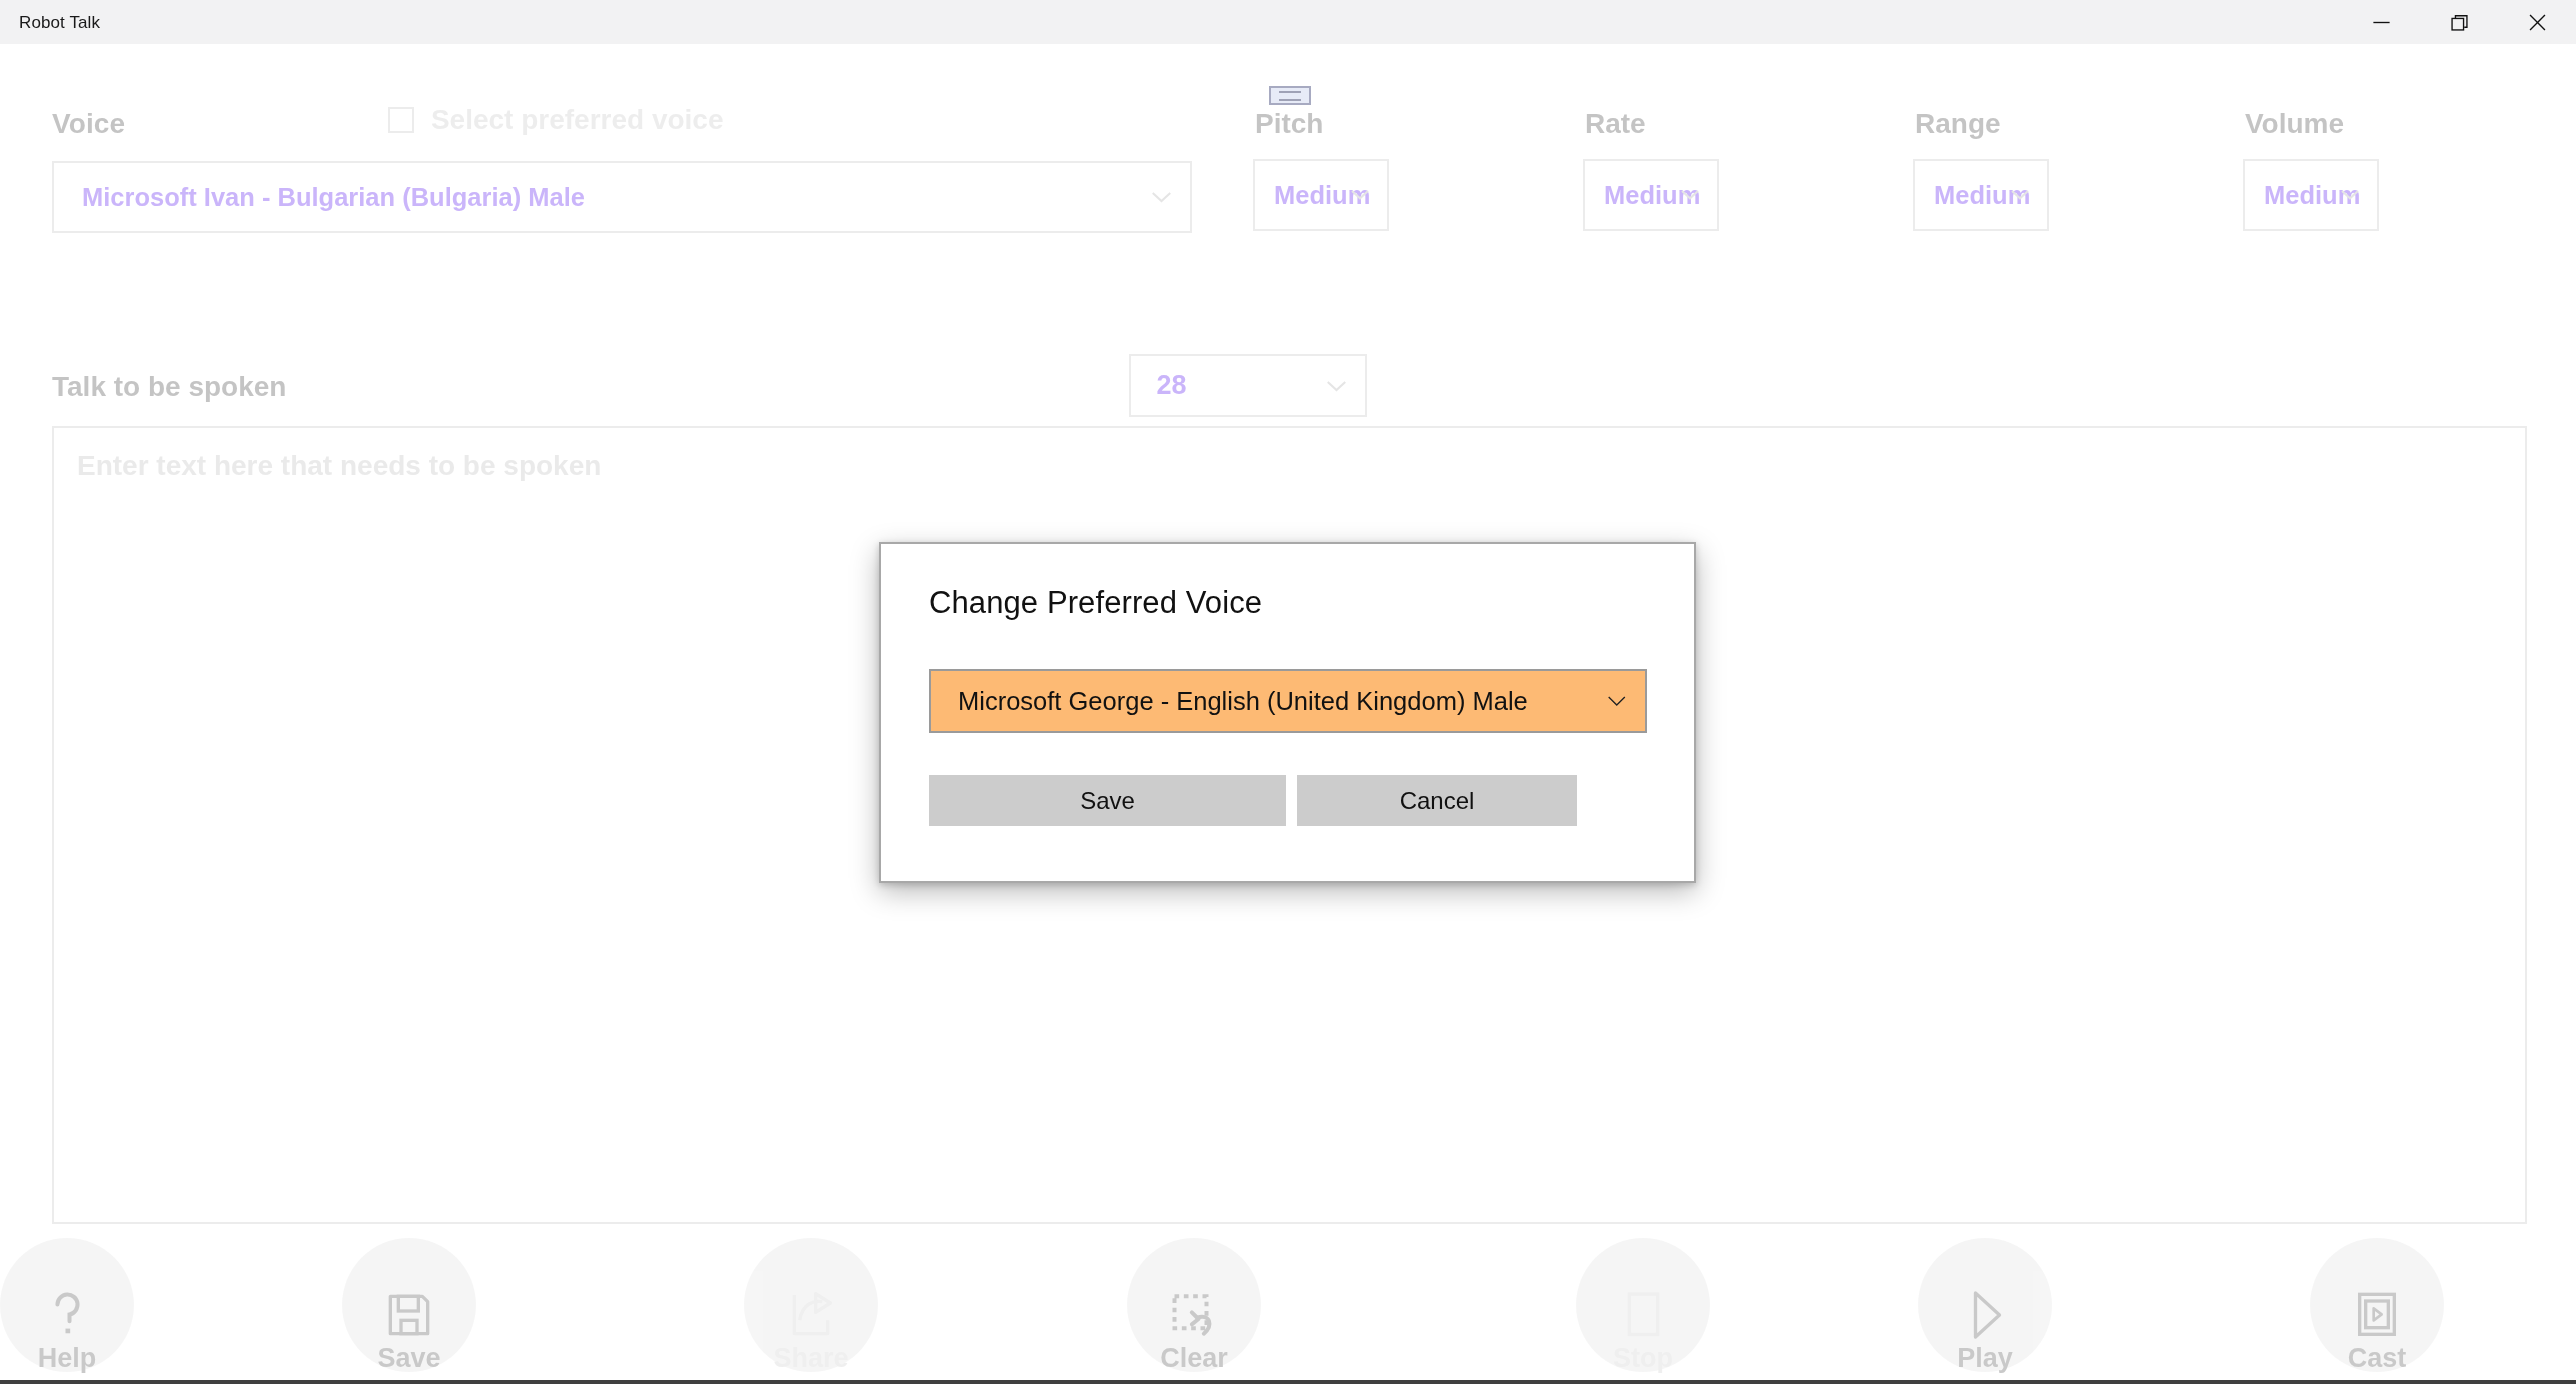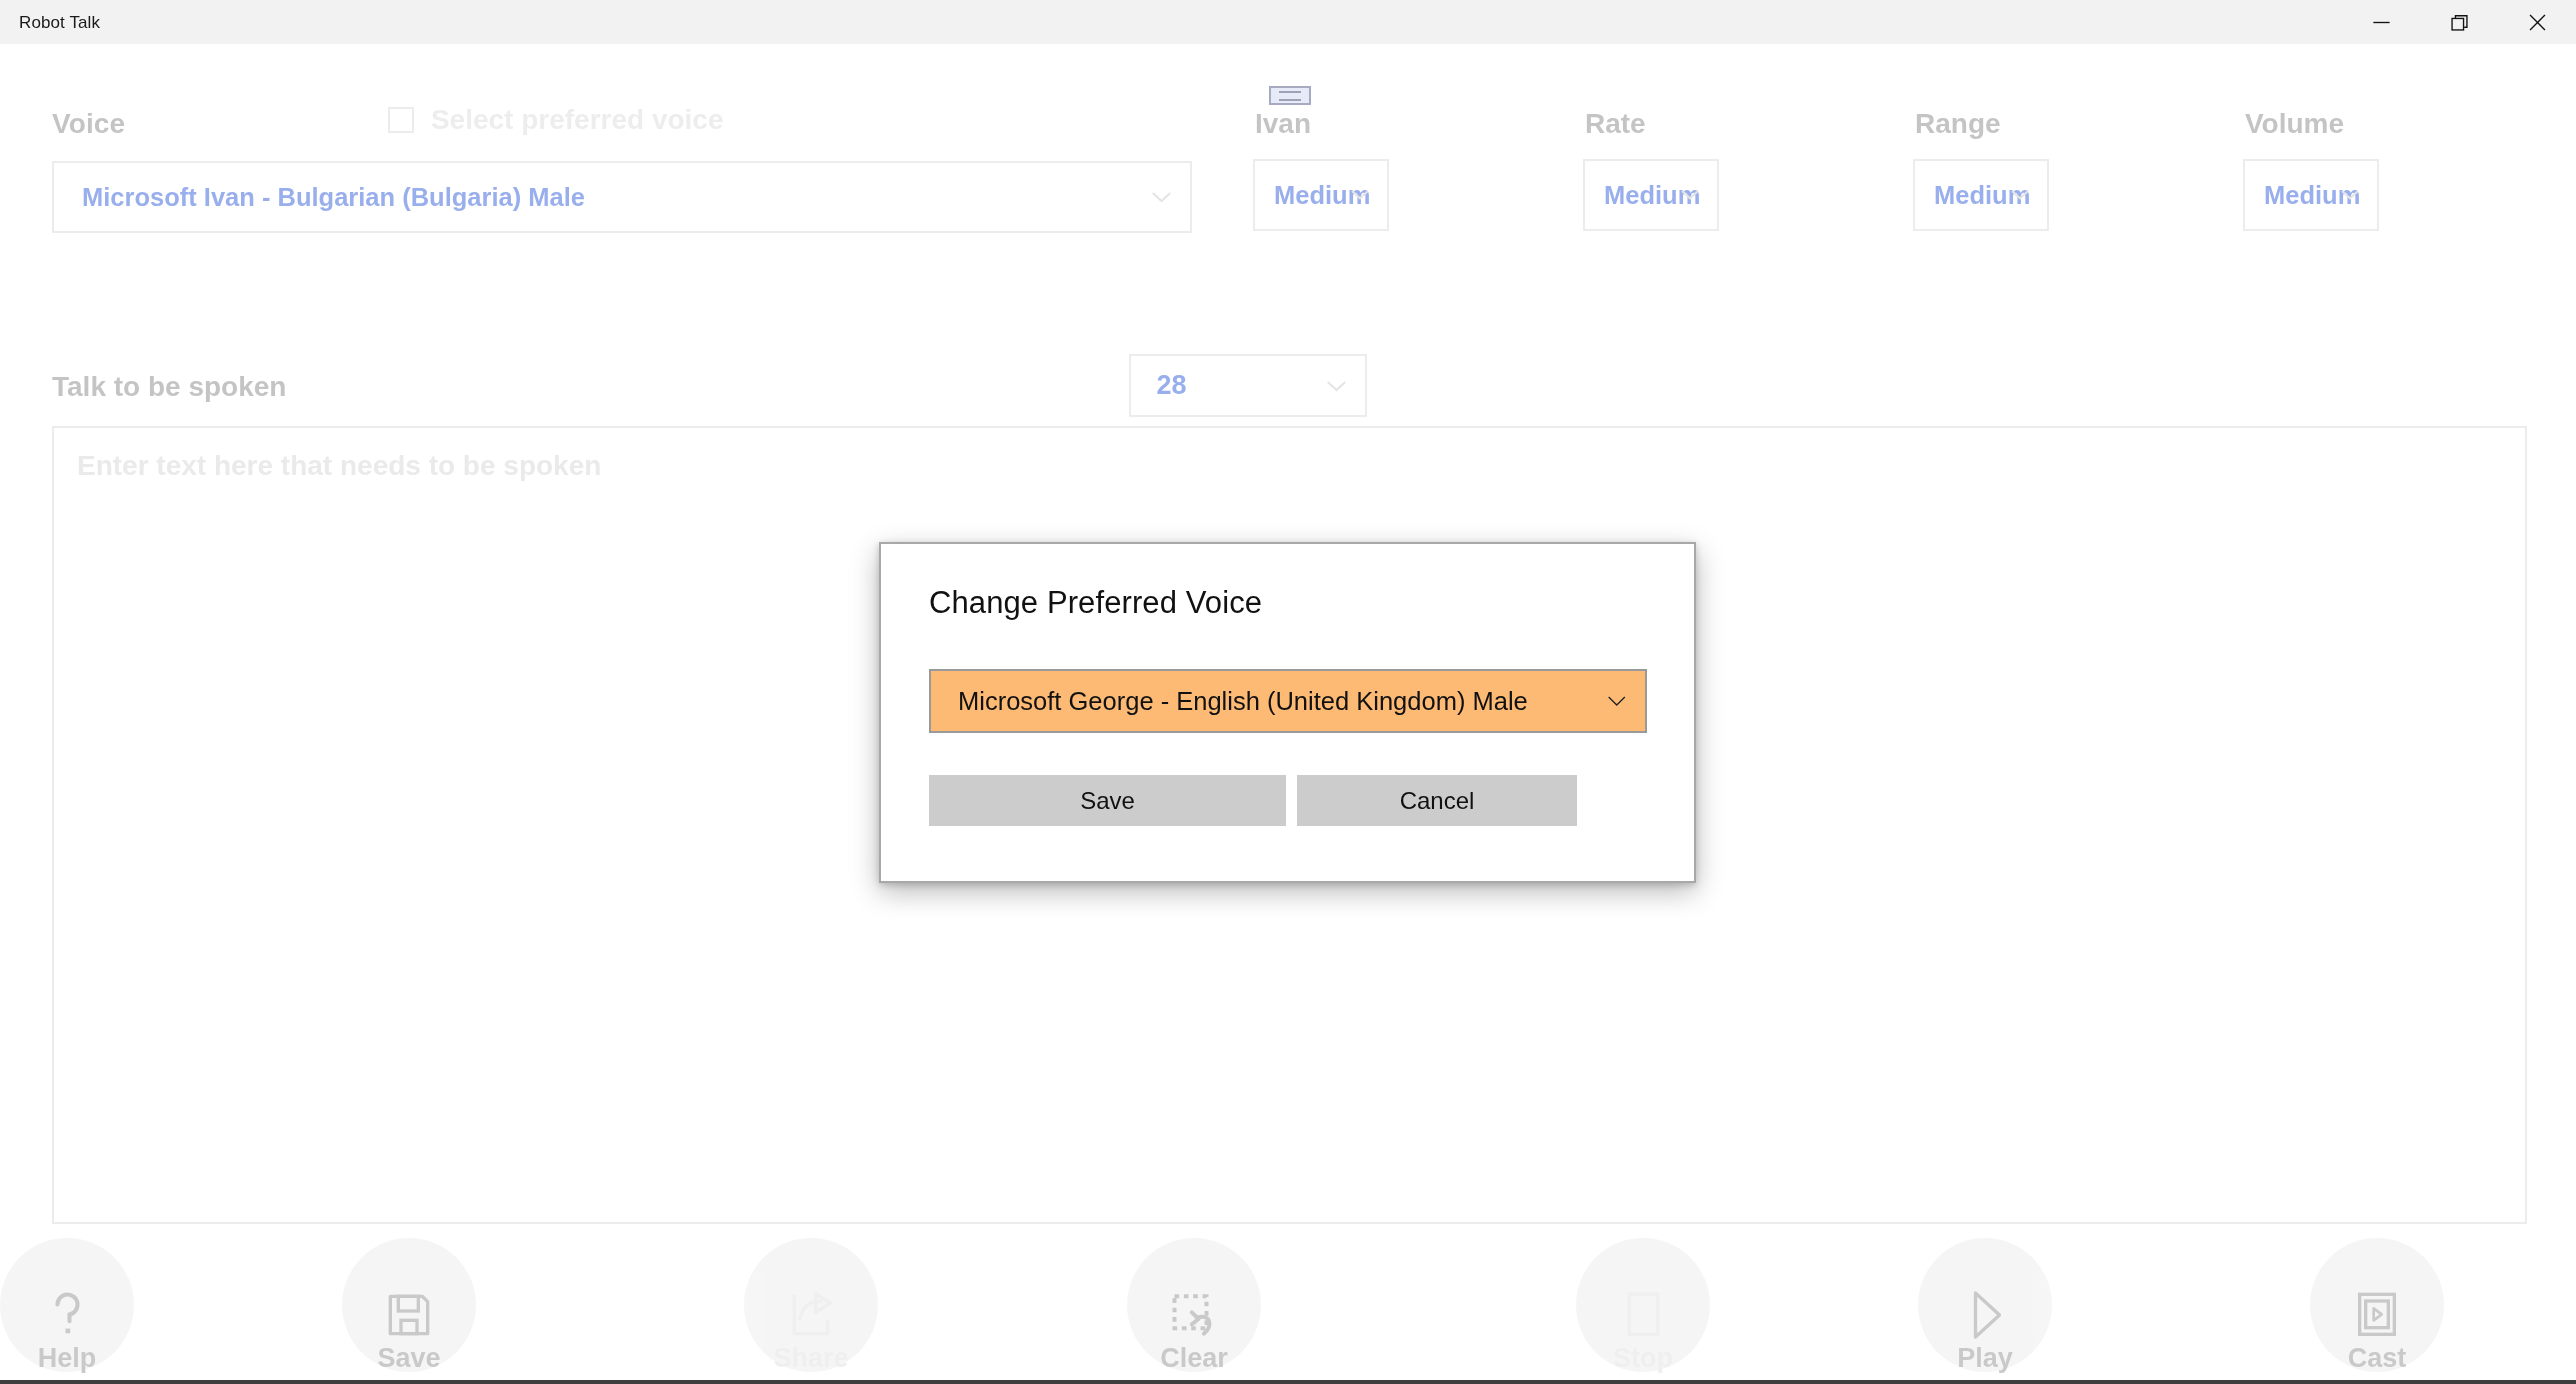--- a/index.html
+++ b/index.html
@@ -87,21 +87,21 @@
     position: absolute;
     box-sizing: border-box;
     border: 2px solid #d6d6d6;
     background: #ffffff;
     display: flex;
     align-items: center;
   }
   .combo-text {
     font-size: 25.5px;
     font-weight: bold;
-    color: #1d4ed8;
+    color: #8b5cf6;
     white-space: nowrap;
     overflow: hidden;
   }
   .combo-chev {
     position: absolute;
     right: 17.4px;
     top: 50%;
     transform: translateY(-50%);
     display: block;
   }
@@ -322,21 +322,21 @@
     <span class="combo-text">Microsoft Ivan - Bulgarian (Bulgaria) Male</span>
     <svg class="combo-chev" width="23" height="14.8" viewBox="0 0 34 22">
       <polyline points="4,5 17,17 30,5" fill="none" stroke="#c6c6c6" stroke-width="3"></polyline>
     </svg>
   </div>
 
   <div class="mini-toggle">
     <div class="bars"></div>
   </div>
 
-  <div class="param-label" id="pitch-label">Ivan</div>
+  <div class="param-label" id="pitch-label">Pitch</div>
   <div class="param-label" id="rate-label">Rate</div>
   <div class="param-label" id="range-label">Range</div>
   <div class="param-label" id="volume-label">Volume</div>
 
   <div class="combo" id="pitch-combo">
     <span class="combo-text">Medium</span>
     <svg class="combo-chev" width="20" height="13.4" viewBox="0 0 30 20">
       <polyline points="3,4 15,15 27,4" fill="none" stroke="#c6c6c6" stroke-width="3"></polyline>
     </svg>
   </div>

